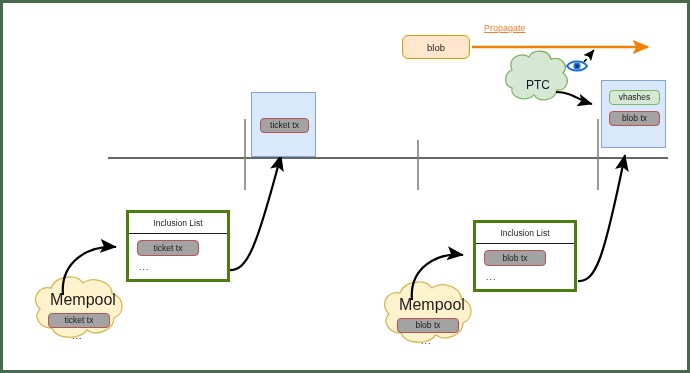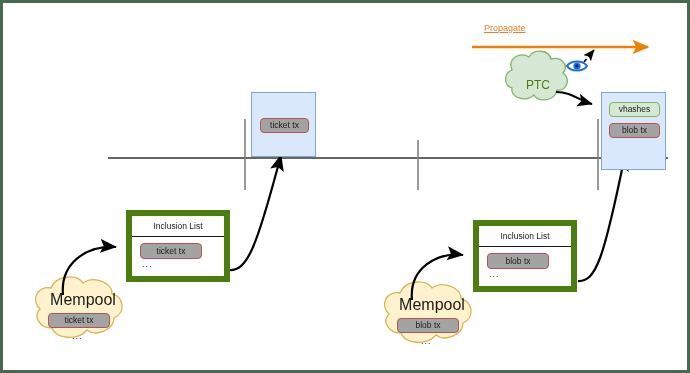--- a/index.html
+++ b/index.html
@@ -79,21 +79,21 @@
     position:absolute;
     color:#e8812a;
     font-size:9px;
     white-space:nowrap;
     text-decoration:underline;
   }
   
   .ilist{
     position:absolute;
     background:#ffffff;
-    border:6px solid #4d7c0f;
+    border:3px solid #4d7c0f;
     box-sizing:border-box;
     display:flex;flex-direction:column;
   }
   .ilist-header{
     height:21px;
     border-bottom:1px solid #1a1a1a;
     display:flex;align-items:center;justify-content:center;
     font-size:8.5px;color:#1a1a1a;
     box-sizing:border-box;
   }
@@ -123,21 +123,21 @@
   .cloud-ellipsis{
     position:absolute;
     font-size:9px;
     color:#1a1a1a;
     letter-spacing:1px;
     white-space:nowrap;
   }
   .ptc-label{
     position:absolute;
     font-size:12px;
-    color:#4d7c0f;
+    color:#0f172a;
     white-space:nowrap;
   }
 </style>
 </head>
 <body>
 
 <div id="canvas">
 
   <svg class="svg-layer" viewBox="0 0 690 373" xmlns="http://www.w3.org/2000/svg">
     <defs>
@@ -205,32 +205,35 @@
     <path d="M229,270 C247,271 256,250 281,155" stroke="#000000" stroke-width="2.2" fill="none" marker-end="url(#arrowBlack)"></path>
     <path d="M578,281 C596,282 604,258 625,155" stroke="#000000" stroke-width="2.2" fill="none" marker-end="url(#arrowBlack)"></path>
 
     <g transform="translate(566,58)">
       <path d="M1,8 C5,2 17,2 21,8 C17,14 5,14 1,8 Z" fill="#ffffff" stroke="#1f6ddb" stroke-width="2"></path>
       <circle cx="11" cy="8" r="3.6" fill="#1f6ddb"></circle>
       <circle cx="11" cy="8" r="1.7" fill="#12306e"></circle>
     </g>
   </svg>
 
+  <div class="node blob-box" style="left:402px;top:35px;width:68px;height:24px;">
+    <span>blob</span>
+  </div>
 
   <div class="propagate-label" style="left:484px;top:23px;">Propagate</div>
 
   <div class="ptc-label" style="left:513px;top:78px;width:50px;text-align:center;">PTC</div>
 
   <div class="node slot-box" style="left:251px;top:92px;width:65px;height:65px;">
     <div class="tx-pill" style="position:absolute;left:8px;top:25px;width:49px;height:15px;">
       <span>ticket tx</span>
     </div>
   </div>
 
-  <div class="node slot-box" style="left:601px;top:92px;width:65px;height:78px;">
+  <div class="node slot-box" style="left:601px;top:80px;width:65px;height:68px;">
     <div class="vh-pill" style="position:absolute;left:7px;top:9px;width:51px;height:15px;">
       <span>vhashes</span>
     </div>
     <div class="tx-pill" style="position:absolute;left:7px;top:30px;width:51px;height:15px;">
       <span>blob tx</span>
     </div>
   </div>
 
   <div class="ilist" style="left:126px;top:210px;width:104px;height:72px;">
     <div class="ilist-header">Inclusion List</div>

